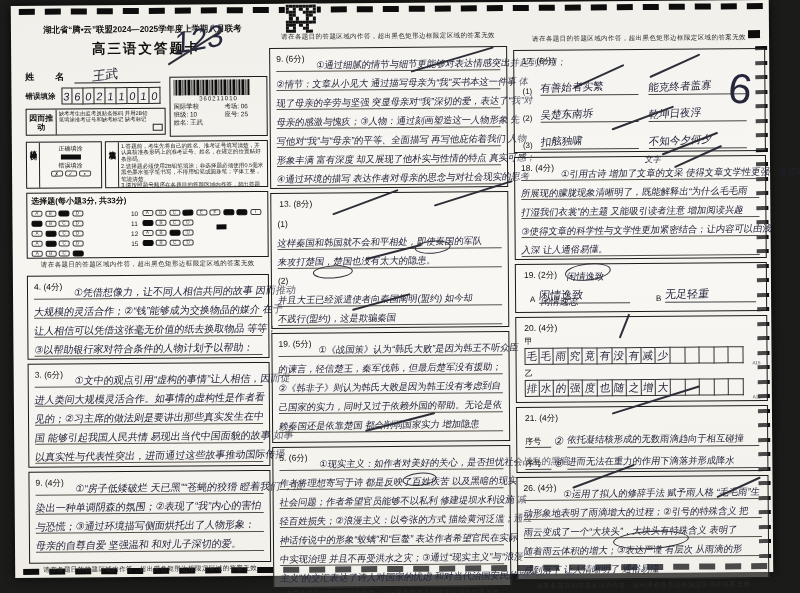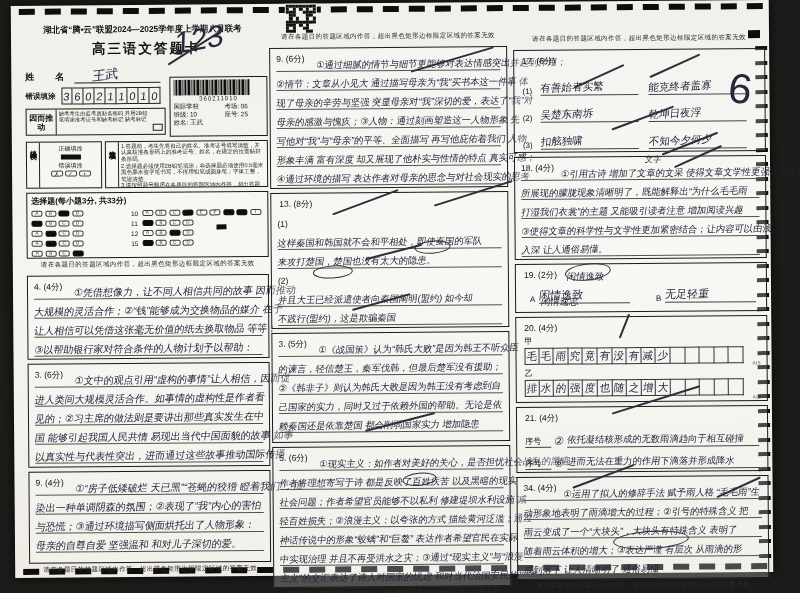--- a/index.html
+++ b/index.html
@@ -560,21 +560,21 @@
 
     <div class="box qbox" style="min-height:110px">
       <div class="qlabel-static">13. (8分)</div>
       <div>
             <div class="part"><span class="part-num">(1)</span><div class="ans-line"><span class="hw">这样秦国和韩国就不会和平相处，即使秦国的军队</span></div><div class="ans-line"><span class="hw">来攻打楚国，楚国也没有太大的隐患。</span></div></div>
             <div class="part"><span class="part-num">(2)</span><div class="ans-line"><span class="hw">并且大王已经派遣使者向秦国阐明(盟约) 如今却</span></div><div class="ans-line"><span class="hw">不践行(盟约)，这是欺骗秦国</span></div></div>
           </div>
     </div>
 
     <div class="box qbox pad-first" style="min-height:110px">
-      <span class="qlabel">3. (5分)</span>
+      <span class="qlabel">19. (5分)</span>
       <div>
             <div class="ans-line"><span class="hw">①《战国策》认为“韩氏大败”是因为韩王不听众臣</span></div>
             <div class="ans-line"><span class="hw">的谏言，轻信楚王，秦军伐韩，但最后楚军没有援助；</span></div>
             <div class="ans-line"><span class="hw">②《韩非子》则认为韩氏大败是因为韩王没有考虑到自</span></div>
             <div class="ans-line"><span class="hw">己国家的实力，同时又过于依赖外国的帮助。无论是依</span></div>
             <div class="ans-line"><span class="hw">赖秦国还是依靠楚国 都会削弱国家实力 增加隐患</span></div>
           </div>
     </div>
 
     <div class="box qbox pad-first" style="min-height:124px">
@@ -738,21 +738,21 @@
             </div>
             <div class="xh-row">
               <span class="xh-label">序号</span>
               <span class="hw xh-num" style="font-size: 11px;">⑥</span>
               <span class="xh-line"><span class="hw">进而无法在重力的作用下滴落并形成降水</span></span>
             </div>
           </div>
     </div>
 
     <div class="box qbox pad-first" style="min-height:94px">
-      <span class="qlabel">34. (4分)</span>
+      <span class="qlabel">26. (4分)</span>
       <div>
             <div class="ans-line"><span class="hw">①运用了拟人的修辞手法 赋予雨人格 “毛毛雨”生</span></div>
             <div class="ans-line"><span class="hw">动形象地表明了雨滴增大的过程；②引号的特殊含义 把</span></div>
             <div class="ans-line"><span class="hw">雨云变成了一个“大块头”，大块头有特殊含义 表明了</span></div>
             <div class="ans-line"><span class="hw">随着雨云体积的增大；③表达严谨 有层次 从雨滴的形</span></div>
             <div class="ans-line"><span class="hw">成到落下 让人清晰明了 通俗易懂</span></div>
           </div>
     </div>
 
     <div class="warn">请在各题目的答题区域内作答，超出黑色矩形边框限定区域的答案无效</div>

